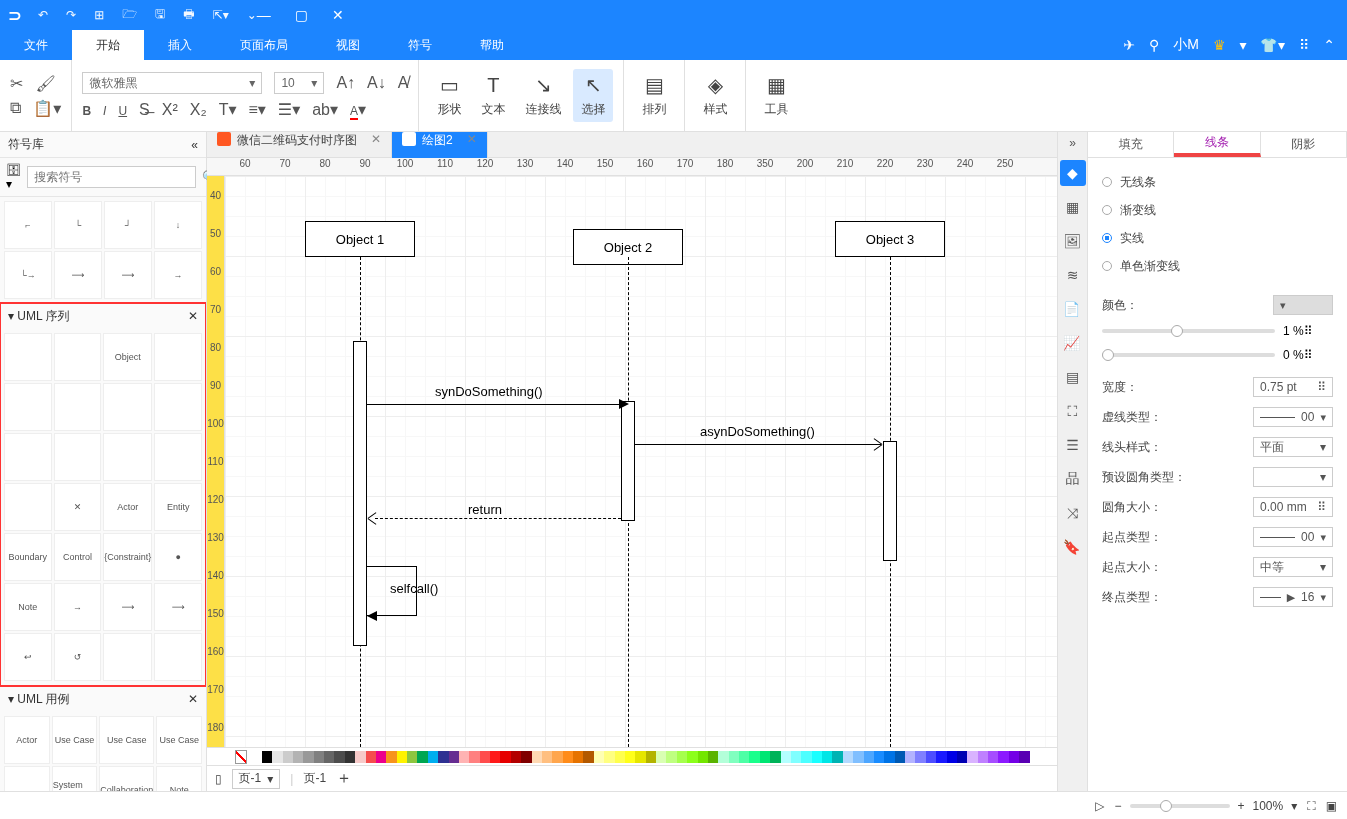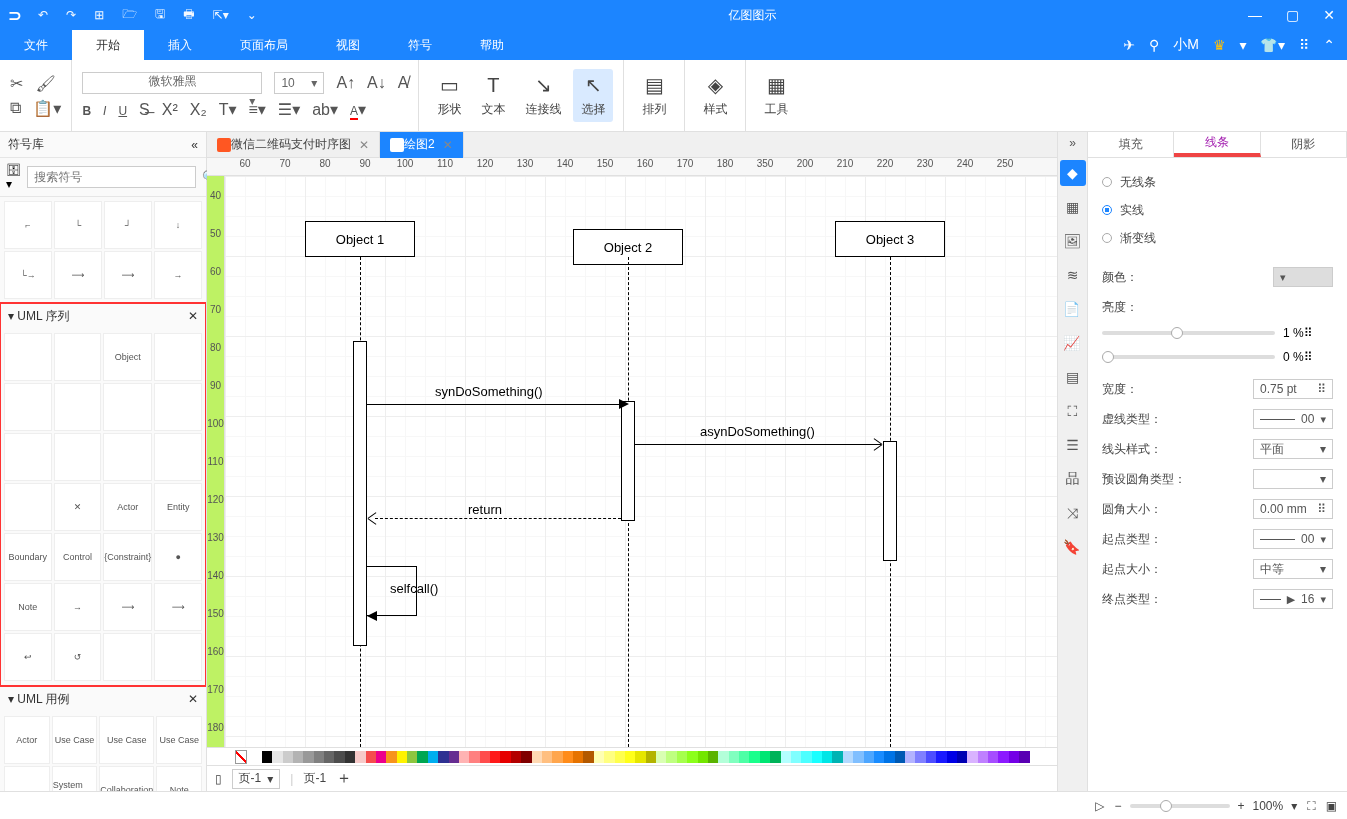--- a/index.html
+++ b/index.html
@@ -17,48 +17,48 @@
 .menubar .spacer { flex:1; }
 .menubar .right-icons { display:flex; align-items:center; gap:14px; padding-right:12px; }
 .menubar .right-icons span { cursor:pointer; font-size:14px; }
 .crown { color:#ffc107; }
 .ribbon { height:72px; background:#fff; border-bottom:1px solid #e0e0e0; display:flex; align-items:stretch; }
 .ribbon-group { display:flex; flex-direction:column; border-right:1px solid #e0e0e0; padding:6px 10px; justify-content:center; }
 .ribbon-row { display:flex; align-items:center; gap:12px; }
 .ribbon-row + .ribbon-row { margin-top:6px; }
 .ribbon-icon { color:#555; cursor:pointer; font-size:16px; }
 .ribbon-sel { border:1px solid #ccc; height:22px; padding:0 6px; display:flex; align-items:center; gap:4px; background:#fff; cursor:pointer; color:#666; }
-.ribbon-sel.font { width:180px;flex-direction:column; }
+.ribbon-sel.font { width:180px; }
 .ribbon-sel.size { width:50px; }
 .ribbon-btn-big { display:flex; flex-direction:column; align-items:center; gap:4px; cursor:pointer; padding:4px 8px; color:#444; }
 .ribbon-btn-big .ic { font-size:20px; }
 .ribbon-btn-big.selected { background:#d9eaff; border-radius:3px; }
 .main { flex:1; display:flex; overflow:hidden; }
 .left-panel { width:207px; border-right:1px solid #e0e0e0; display:flex; flex-direction:column; background:#fafafa; }
 .lp-header { height:26px; display:flex; align-items:center; justify-content:space-between; padding:0 8px; border-bottom:1px solid #e6e6e6; color:#333; }
 .lp-search { display:flex; align-items:center; padding:4px 6px; gap:6px; border-bottom:1px solid #e6e6e6; }
 .lp-search input { flex:1; border:1px solid #ccc; height:22px; padding:0 6px; }
 .lp-search .sbtn { width:24px; height:24px; display:flex; align-items:center; justify-content:center; cursor:pointer; color:#555; }
 .lp-body { flex:1; overflow:auto; }
 .lp-cat { border-bottom:1px solid #e6e6e6; }
 .lp-cat-h { height:26px; display:flex; align-items:center; padding:0 8px; cursor:pointer; color:#333; justify-content:space-between; }
 .lp-grid { display:grid; grid-template-columns:repeat(4,1fr); gap:2px; padding:4px; }
 .lp-cell { height:48px; background:#fff; border:1px solid #eee; display:flex; align-items:center; justify-content:center; font-size:9px; color:#555; cursor:grab; flex-direction:column; }
 .lp-cat.highlight { outline:2px solid #ff3333; outline-offset:-1px; }
 .center { flex:1; display:flex; flex-direction:column; overflow:hidden; }
 .doc-tabs { height:26px; display:flex; align-items:center; background:#f0f0f0; border-bottom:1px solid #e0e0e0; }
-.dtab { height:26px; display:flex; align-items:center; padding:0 10px; border-right:1px solid #e0e0e0; cursor:pointer; color:#444; }
+.dtab { height:26px; display:flex; gap:6px; padding:0 10px; border-right:1px solid #e0e0e0; cursor:pointer; color:#444; }
 .dtab .dicon { width:14px; height:14px; background:#ff5722; border-radius:2px; }
 .dtab.active { background:#1c85ff; color:#fff; }
 .dtab.active .dicon{ background:#fff; }
 .dtab .close { margin-left:8px; color:#888; }
 .canvas-wrap { flex:1; position:relative; overflow:auto; background:#fff; }
 .h-ruler { height:18px; background:#f7f7f7; border-bottom:1px solid #e0e0e0; display:flex; padding-left:18px; position:sticky; top:0; }
 .h-ruler span { width:40px; text-align:center; font-size:10px; color:#555; }
-.v-ruler { width:18px; background:#bef264; border-right:1px solid #e0e0e0; position:absolute; top:18px; bottom:0; display:flex; flex-direction:column; }
+.v-ruler { width:18px; background:#fde047; border-right:1px solid #e0e0e0; position:absolute; top:18px; bottom:0; display:flex; flex-direction:column; }
 .v-ruler span { height:40px; display:flex; align-items:center; justify-content:center; font-size:10px; color:#555; }
 .canvas { position:absolute; left:18px; top:18px; right:0; bottom:0;
   background-image:linear-gradient(#eee 1px,transparent 1px),linear-gradient(90deg,#eee 1px,transparent 1px),linear-gradient(#f7f7f7 1px,transparent 1px),linear-gradient(90deg,#f7f7f7 1px,transparent 1px);
   background-size:80px 80px,80px 80px,20px 20px,20px 20px; }
 .obj-box { position:absolute; width:110px; height:36px; border:1px solid #000; background:#fff; display:flex; align-items:center; justify-content:center; font-size:13px; }
 .lifeline { position:absolute; border-left:1px dashed #000; }
 .activation { position:absolute; width:14px; background:#fff; border:1px solid #000; }
 .arrow-line { position:absolute; height:1px; background:#000; }
 .arrow-head { position:absolute; width:0; height:0; border-top:5px solid transparent; border-bottom:5px solid transparent; }
 .arrow-head.right { border-left:10px solid #000; }
@@ -104,21 +104,20 @@
   <div class="qat">
     <span>↶</span>
     <span>↷</span>
     <span>⊞</span>
     <span>🗁</span>
     <span>🖫</span>
     <span>🖶</span>
     <span>⇱▾</span>
     <span>⌄</span>
   </div>
-  <div class="title">亿图图示</div>
   <div class="winbtns">
     <span>—</span>
     <span>▢</span>
     <span>✕</span>
   </div>
 </div>
 
 <div class="menubar">
   <div class="tab">文件</div>
   <div class="tab active">开始</div>
@@ -493,35 +492,36 @@
     <div class="rp-tabs">
       <div class="rp-tab">填充</div>
       <div class="rp-tab active">线条</div>
       <div class="rp-tab">阴影</div>
     </div>
     <div class="rp-body">
       <div class="rp-radio">
           <span class="dot"></span>
           <span>无线条</span>
         </div>
+      <div class="rp-radio">
+          <span class="dot"></span>
+          <span>渐变线</span>
+        </div>
       <div class="rp-radio sel">
           <span class="dot"></span>
           <span>实线</span>
         </div>
       <div class="rp-radio">
           <span class="dot"></span>
-          <span>渐变线</span>
+          <span>单色渐变线</span>
         </div>
       <div style="height:10px"></div>
       <div class="rp-row">
           <span>颜色：</span>
           <div class="ctrl" style="min-width:60px;background:#ddd"> ▾</div>
-        </div>
-      <div class="rp-row">
-          <span>亮度：</span>
         </div>
       <div class="rp-slider">
           <div class="track">
             <div class="thumb" style="left:40%"></div>
           </div>
           <div class="ctrl" style="min-width:50px"><span>1 %</span><span style="margin-left:auto">⠿</span></div>
         </div>
       <div class="rp-slider">
           <div class="track">
             <div class="thumb" style="left:0"></div>

